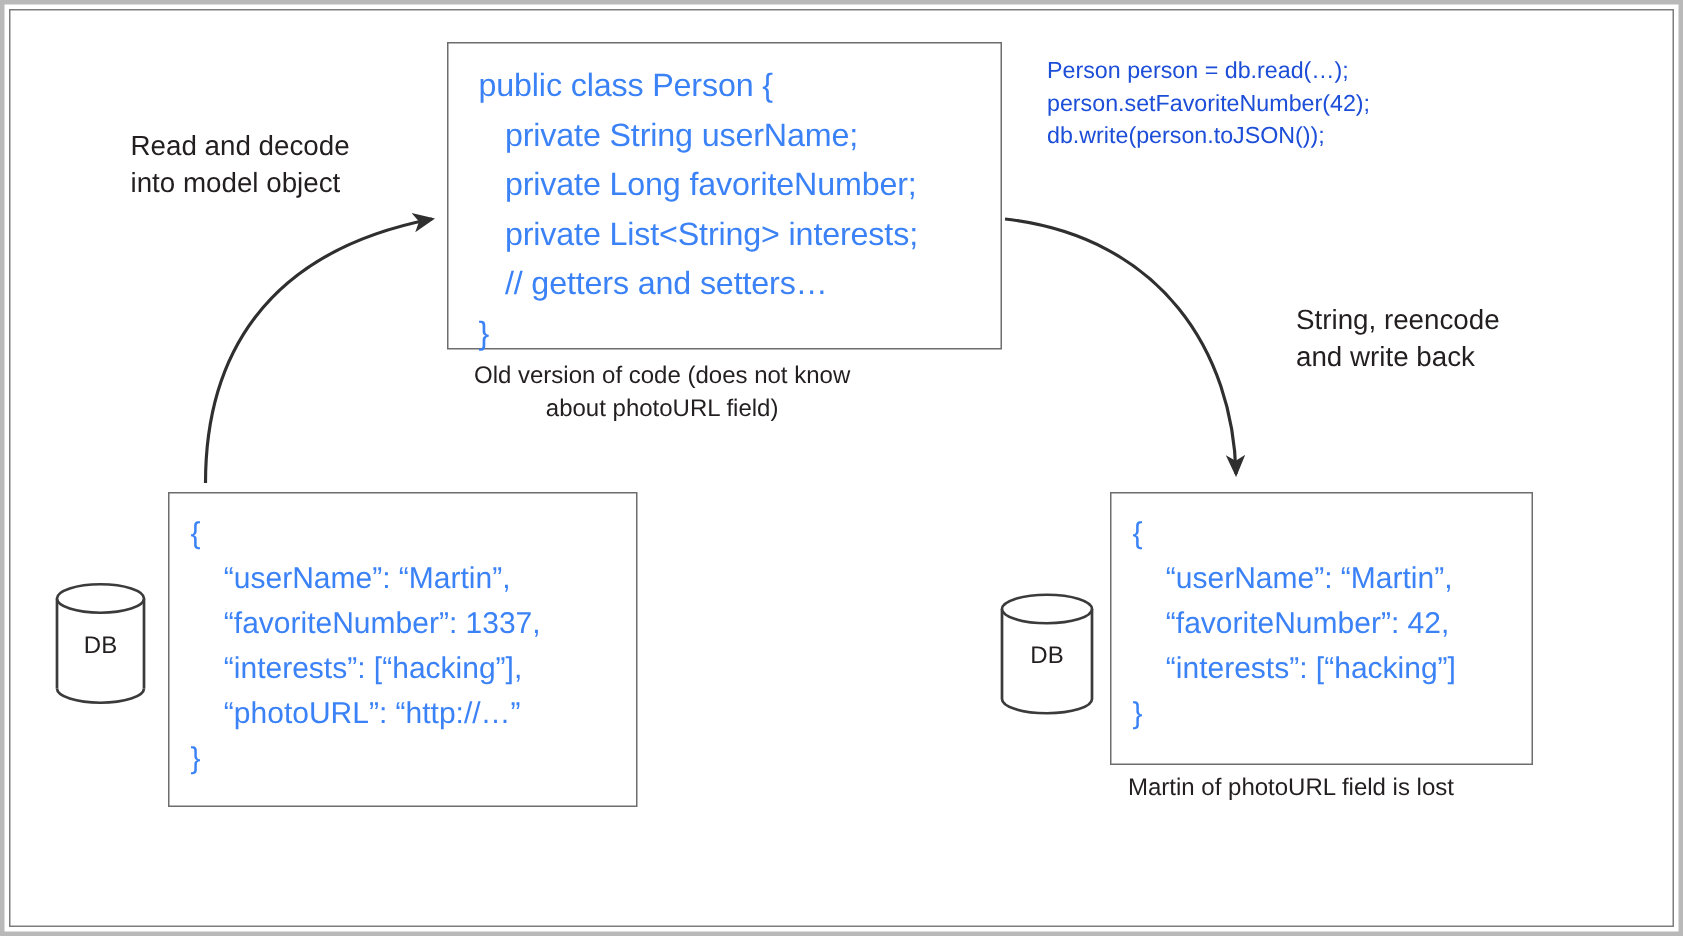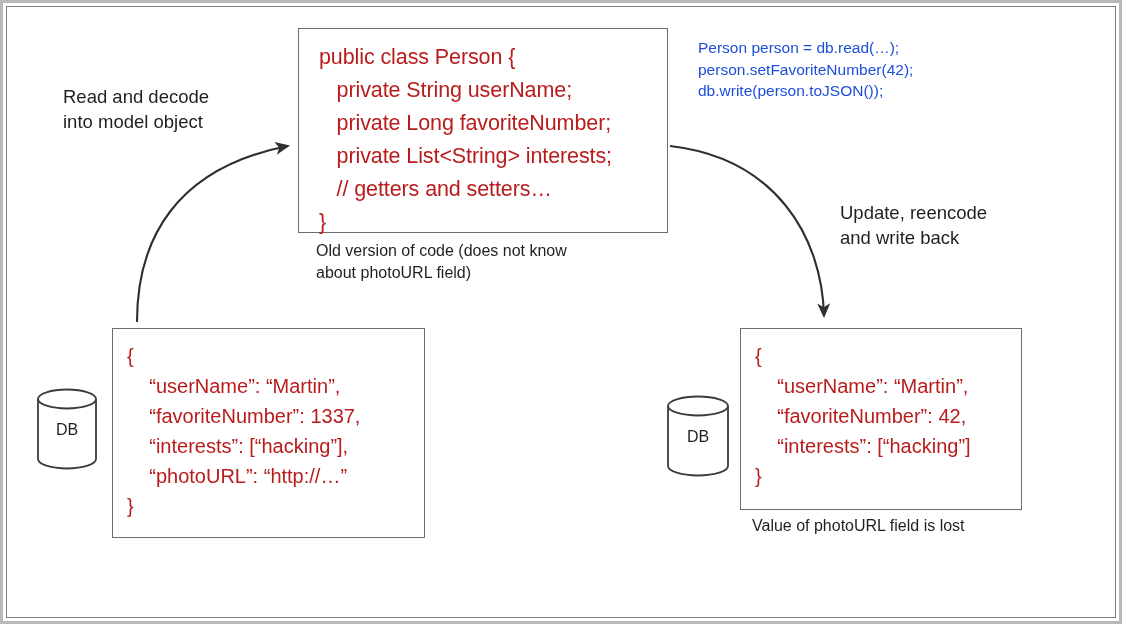--- a/index.html
+++ b/index.html
@@ -36,21 +36,21 @@
     position:absolute;
     box-sizing:border-box;
     border:1.6px solid #6d6d6d;
     background:#ffffff;
   }
 
   .code-lines{
     position:absolute;
     white-space:pre;
     font-family:"Liberation Sans", sans-serif;
-    color:#b91c1c;
+    color:#3b82f6;
   }
 
   
   #class-box{
     left:298px; top:28px;
     width:370px; height:205px;
   }
   #class-code{
     left:20px; top:12px;
     font-size:21.5px;
@@ -68,31 +68,33 @@
     color:#1d4ed8;
   }
 
   
   .label{
     position:absolute;
     font-size:18.5px;
     line-height:25px;
     white-space:pre;
     color:#231f20;
+    margin-left:24px;
   }
   #label-read{ left:63px; top:84px; }
   #label-update{ left:840px; top:200px; }
 
   
   .caption{
     position:absolute;
     font-size:16px;
     line-height:22px;
     white-space:pre;
     color:#231f20;
+    text-align:center;
   }
   #caption-old{ left:316px; top:240px; }
   #caption-written{ left:116px; top:548px; }
   #caption-lost{ left:752px; top:515px; }
 
   
   #json-left-box{
     left:112px; top:328px;
     width:313px; height:210px;
   }
@@ -145,21 +147,21 @@
    // getters and setters…
 }</div>
   </div>
 
   <div id="usage-snippet">Person person = db.read(…);
 person.setFavoriteNumber(42);
 db.write(person.toJSON());</div>
 
   <div class="label" id="label-read">Read and decode
 into model object</div>
-  <div class="label" id="label-update">Update, reencode
+  <div class="label" id="label-update">String, reencode
 and write back</div>
 
   <div class="caption" id="caption-old">Old version of code (does not know
 about photoURL field)</div>
 
   <div class="box" id="json-left-box">
     <div class="code-lines" id="json-left-code">{
     “userName”: “Martin”,
     “favoriteNumber”: 1337,
     “interests”: [“hacking”],
@@ -167,21 +169,21 @@
 }</div>
   </div>
 
   <div class="box" id="json-right-box">
     <div class="code-lines" id="json-right-code">{
     “userName”: “Martin”,
     “favoriteNumber”: 42,
     “interests”: [“hacking”]
 }</div>
   </div>
-  <div class="caption" id="caption-lost">Value of photoURL field is lost</div>
+  <div class="caption" id="caption-lost">Martin of photoURL field is lost</div>
 
   <div class="db" id="db-left">
     <svg width="62" height="86" viewBox="0 0 62 86">
       <path d="M2,13 L2,73" stroke="#3b3b3b" stroke-width="1.8" fill="none"></path>
       <path d="M60,13 L60,73" stroke="#3b3b3b" stroke-width="1.8" fill="none"></path>
       <ellipse cx="31" cy="13" rx="29" ry="9.5" stroke="#3b3b3b" stroke-width="1.8" fill="#ffffff"></ellipse>
       <path d="M2,73 A29,9.5 0 0 0 60,73" stroke="#3b3b3b" stroke-width="1.8" fill="none"></path>
       <text class="db-label" x="31" y="49" text-anchor="middle">DB</text>
     </svg>
   </div>

